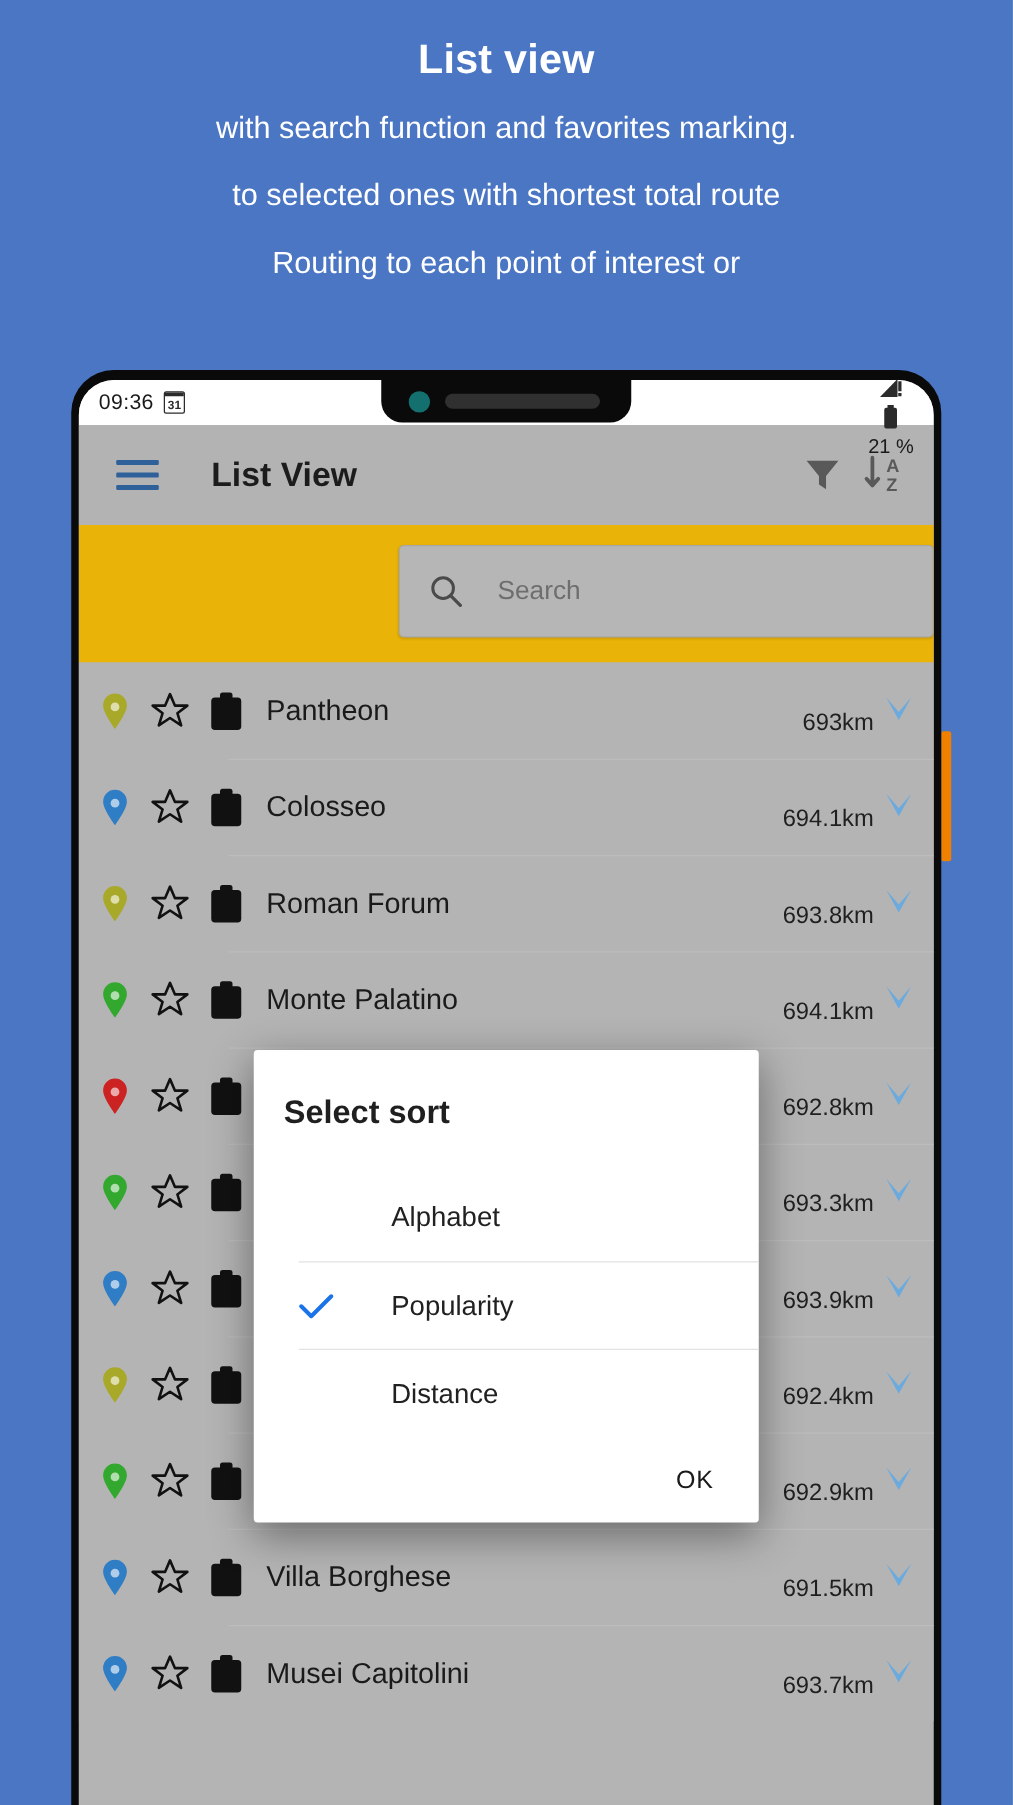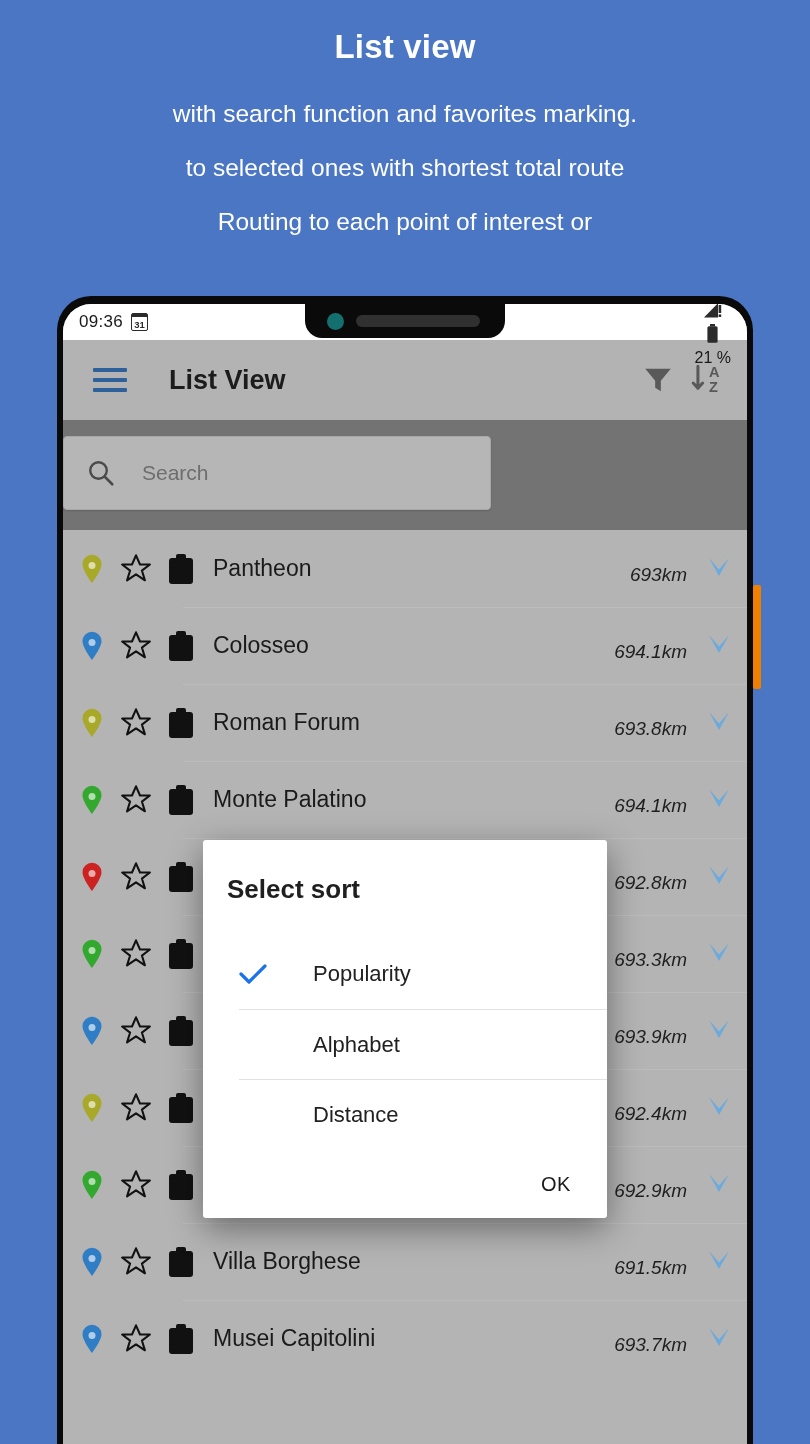--- a/index.html
+++ b/index.html
@@ -8,21 +8,21 @@
     background: #4a76c4;
     font-family: "Liberation Sans", sans-serif;
     overflow: hidden;
   }
   #root { position: relative; width: 810px; height: 1444px; background: #4a76c4; }
 
   
   .promo { position: absolute; left: 0; top: 0; width: 810px; text-align: center; color: #ffffff; }
   .promo-title { font-size: 33px; font-weight: bold; letter-spacing: .2px; padding-top: 28px; }
   .promo-line { font-size: 24.5px; font-weight: normal; margin-top: 26px; }
-  .promo-line.l1 { margin-top: 34px; }
+  .promo-line.l1 { margin-top: 23px; }
 
   
   .phone { position: absolute; left: 57px; top: 296px; width: 696px; height: 1148px;
            background: #0a0a0a; border-radius: 34px 34px 0 0; overflow: hidden; }
   .phone-inner { position: absolute; left: 6px; top: 8px; width: 684px; height: 1140px;
            background: #b4b4b4; border-radius: 28px 28px 0 0; overflow: hidden; }
 
   .side-btn { position: absolute; left: 753px; top: 585px; width: 8px; height: 104px;
               background: #f08000; border-radius: 2px; }
 
@@ -46,42 +46,42 @@
 
   
   .appbar { height: 80px; background: #b3b3b3; display: flex; align-items: center; padding: 0 20px; }
   .hamburger { width: 34px; height: 24px; display: flex; flex-direction: column;
                justify-content: space-between; margin-left: 10px; }
   .hamburger span { display: block; height: 4px; background: #2e6099; border-radius: 1px; }
   .appbar-title { font-size: 27px; font-weight: bold; color: #1c1c1c; margin-left: 42px; }
   .appbar-actions { margin-left: auto; display: flex; align-items: center; gap: 16px; }
 
   
-  .searchwrap { background: #737373; padding: 16px 0 20px 0; display: flex; justify-content: flex-start; }
+  .searchwrap { background: #eab308; padding: 16px 0 20px 0; display: flex; justify-content: flex-end; }
   .searchbox { width: 428px; height: 74px; background: #b6b6b6; border: 1px solid #a8a8a8;
                border-radius: 4px; display: flex; align-items: center; padding: 0 22px; gap: 26px;
                box-shadow: 0 1px 2px rgba(0,0,0,.14); }
   .search-ph { font-size: 21px; color: #6e6e6e; }
 
   
   .list { background: #b4b4b4; }
   .row { position: relative; height: 77px; display: flex; align-items: center; padding: 0 16px 0 18px; }
   .row + .row::before { content: ""; position: absolute; left: 120px; right: 0; top: 0;
                         height: 1px; background: #bcbcbc; }
   .pin { width: 22px; height: 30px; position: relative; flex: 0 0 auto; }
   .pin i { position: absolute; left: 50%; top: 8px; transform: translateX(-50%);
            width: 7px; height: 7px; border-radius: 50%; background: rgba(255,255,255,.62); }
   .star { width: 34px; height: 33px; margin-left: 16px; flex: 0 0 auto; }
   .clip { width: 24px; height: 30px; margin-left: 16px; flex: 0 0 auto; position: relative; }
   .clip .body { position: absolute; left: 0; bottom: 0; width: 24px; height: 26px;
                 background: #111; border-radius: 3px; }
   .clip .tab { position: absolute; left: 7px; top: 0; width: 10px; height: 8px;
                background: #111; border-radius: 2px; }
   .row-name { font-size: 23px; color: #1a1a1a; margin-left: 20px; white-space: nowrap; }
-  .row-right { margin-left: auto; display: flex; align-items: flex-start; gap: 20px; font-style: italic; }
+  .row-right { margin-left: auto; display: flex; align-items: flex-end; gap: 8px; }
   .row-dist { font-size: 19px; color: #1f1f1f; position: relative; top: 8px; }
   .chev { width: 24px; height: 26px; }
 
   
   .scrim { position: absolute; inset: 0; background: rgba(0,0,0,0); z-index: 20; pointer-events: none; }
   .dialog { position: absolute; left: 146px; top: 544px; width: 404px; z-index: 21;
             background: #fff; border-radius: 3px; box-shadow: 0 10px 34px rgba(0,0,0,.42);
             padding: 34px 0 16px 0; }
   .dlg-title { font-size: 26px; font-weight: bold; color: #1f1f1f; padding: 0 36px 0 24px; }
   .dlg-opts { margin-top: 34px; padding-left: 36px; }
@@ -380,30 +380,30 @@
             </span>
           </div>
         </div>
     </div>
 
     <div class="scrim"></div>
     <div class="dialog">
       <div class="dlg-title">Select sort</div>
       <div class="dlg-opts" id="dialog-options">
           <div class="dlg-opt">
+            <span class="dlg-check"></span>
+            <span class="dlg-label">Alphabet</span>
+          </div>
+          <div class="dlg-opt">
             <span class="dlg-check">
               <svg width="28" height="22" viewBox="0 0 28 22">
                 <path d="M2 11 L10 19 L26 3" stroke="#1a73e8" stroke-width="3.2" fill="none" stroke-linecap="round" stroke-linejoin="round"></path>
               </svg>
             </span>
             <span class="dlg-label">Popularity</span>
-          </div>
-          <div class="dlg-opt">
-            <span class="dlg-check"></span>
-            <span class="dlg-label">Alphabet</span>
           </div>
           <div class="dlg-opt">
             <span class="dlg-check"></span>
             <span class="dlg-label">Distance</span>
           </div>
         </div>
       <div class="dlg-actions">
         <span class="dlg-ok">OK</span>
       </div>
     </div>

